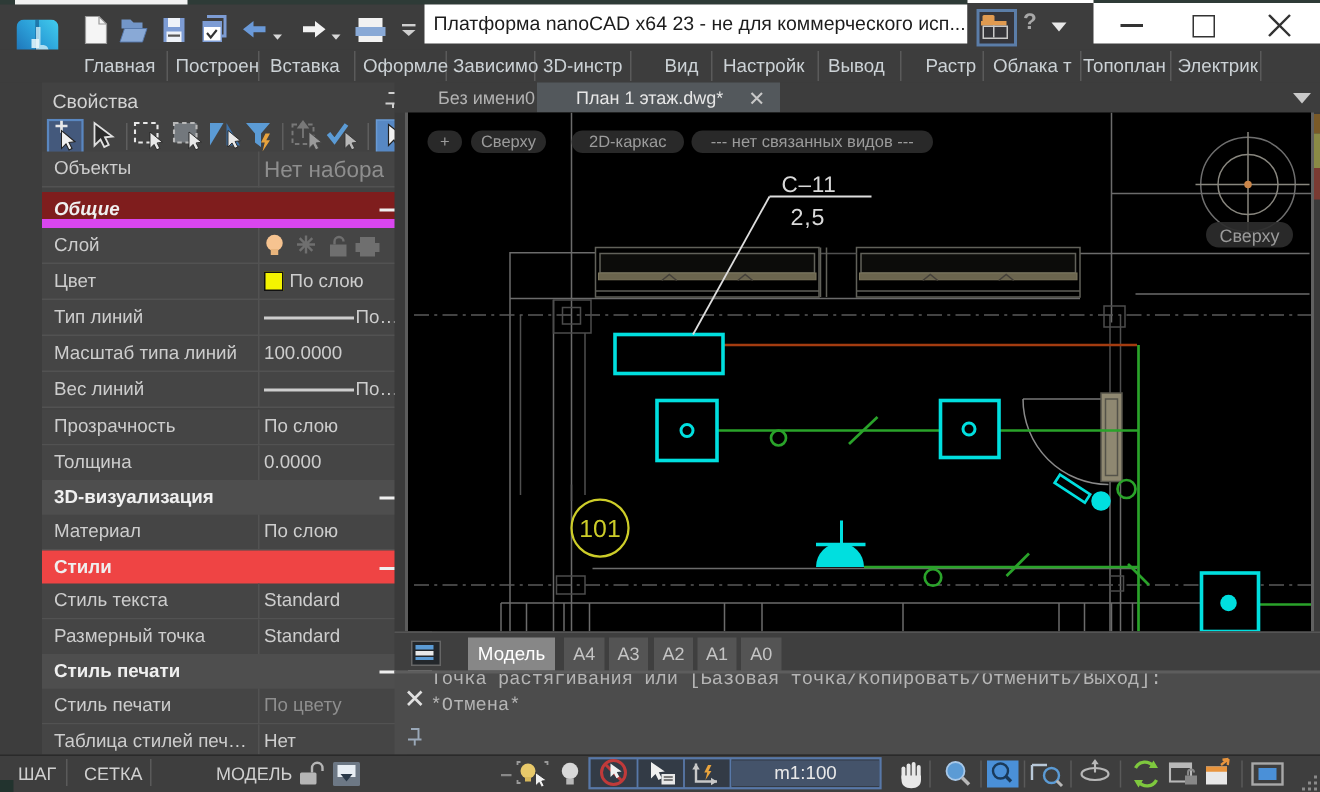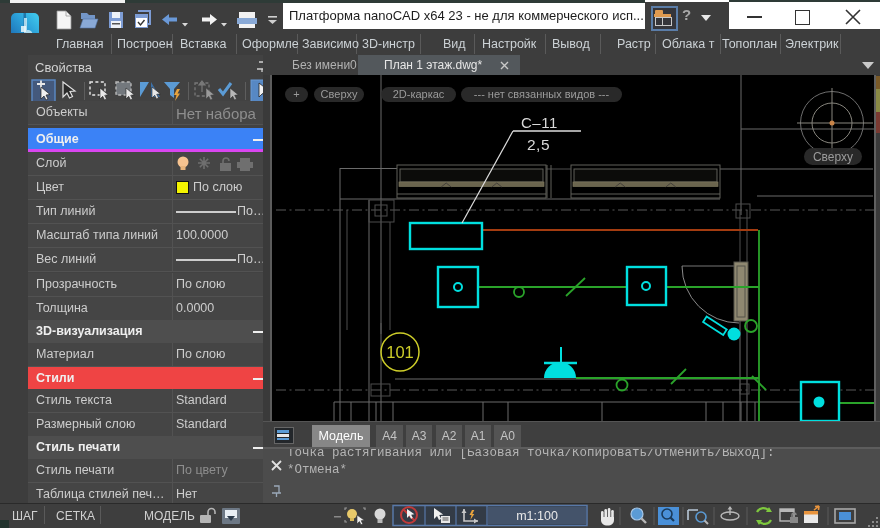--- a/index.html
+++ b/index.html
@@ -150,21 +150,21 @@
         <path d="M250,6 l10,10 M260,6 l-10,10" stroke="#d8883a" stroke-width="1.6"></path>
       </svg>
     </div>
 
   <div id="rows">
       <div class="abs" style="left:0;top:46px;width:243px;height:24px;background:#454545;border-bottom:1px solid #525252;box-sizing:border-box;">
         <div class="abs" style="left:144px;top:0;width:1px;height:24px;background:#525252;"></div>
         <div class="abs txt" style="left:8px;top:4px;font-size:12.5px;color:#cdcdcd;">Объекты</div>
         <div class="abs txt" style="left:148px;top:4px;font-size:15px;color:#8e8e8e;">Нет набора</div>
       </div>
-<div class="abs" style="left:0;top:73px;width:243px;height:24px;background:#3b82f6;border-bottom:3px solid #d946ef;box-sizing:border-box;">
+<div class="abs" style="left:0;top:73px;width:243px;height:24px;background:#7f1d1d;border-bottom:6px solid #d946ef;box-sizing:border-box;font-style:italic;">
         <div class="abs txt" style="left:8px;top:4px;font-size:12.5px;font-weight:bold;color:#efefef;">Общие</div>
         <div class="abs" style="left:225px;top:11px;width:11px;height:2px;background:#efefef;"></div>
       </div>
 <div class="abs" style="left:0;top:97px;width:243px;height:24px;background:#454545;border-bottom:1px solid #525252;box-sizing:border-box;">
         <div class="abs" style="left:144px;top:0;width:1px;height:24px;background:#525252;"></div>
         <div class="abs txt" style="left:8px;top:4px;font-size:12.5px;color:#cdcdcd;">Слой</div>
         <svg class="abs" style="left:148px;top:3px;" width="80" height="18">
           <circle cx="7" cy="7" r="5.5" fill="#f6c390"></circle>
           <rect x="4.5" y="11" width="5" height="4" fill="#e8b47c"></rect>
           <g stroke="#6f6f6f" stroke-width="1.6">
@@ -223,21 +223,21 @@
         <div class="abs txt" style="left:8px;top:4px;font-size:12.5px;font-weight:bold;color:#efefef;">Стили</div>
         <div class="abs" style="left:225px;top:11px;width:11px;height:2px;background:#efefef;"></div>
       </div>
 <div class="abs" style="left:0;top:334px;width:243px;height:24px;background:#454545;border-bottom:1px solid #525252;box-sizing:border-box;">
         <div class="abs" style="left:144px;top:0;width:1px;height:24px;background:#525252;"></div>
         <div class="abs txt" style="left:8px;top:4px;font-size:12.5px;color:#cdcdcd;">Стиль текста</div>
         <div class="abs txt" style="left:148px;top:4px;font-size:12.5px;color:#cdcdcd;">Standard</div>
       </div>
 <div class="abs" style="left:0;top:358px;width:243px;height:24px;background:#454545;border-bottom:1px solid #525252;box-sizing:border-box;">
         <div class="abs" style="left:144px;top:0;width:1px;height:24px;background:#525252;"></div>
-        <div class="abs txt" style="left:8px;top:4px;font-size:12.5px;color:#cdcdcd;">Размерный слою</div>
+        <div class="abs txt" style="left:8px;top:4px;font-size:12.5px;color:#cdcdcd;">Размерный точка</div>
         <div class="abs txt" style="left:148px;top:4px;font-size:12.5px;color:#cdcdcd;">Standard</div>
       </div>
 <div class="abs" style="left:0;top:381px;width:243px;height:24px;background:#4e4e4e;border-bottom:1px solid #575757;box-sizing:border-box;">
         <div class="abs txt" style="left:8px;top:4px;font-size:12.5px;font-weight:bold;color:#efefef;">Стиль печати</div>
         <div class="abs" style="left:225px;top:11px;width:11px;height:2px;background:#efefef;"></div>
       </div>
 <div class="abs" style="left:0;top:404px;width:243px;height:24px;background:#454545;border-bottom:1px solid #525252;box-sizing:border-box;">
         <div class="abs" style="left:144px;top:0;width:1px;height:24px;background:#525252;"></div>
         <div class="abs txt" style="left:8px;top:4px;font-size:12.5px;color:#cdcdcd;">Стиль печати</div>
         <div class="abs txt" style="left:148px;top:4px;font-size:12.5px;color:#8e8e8e;">По цвету</div>

